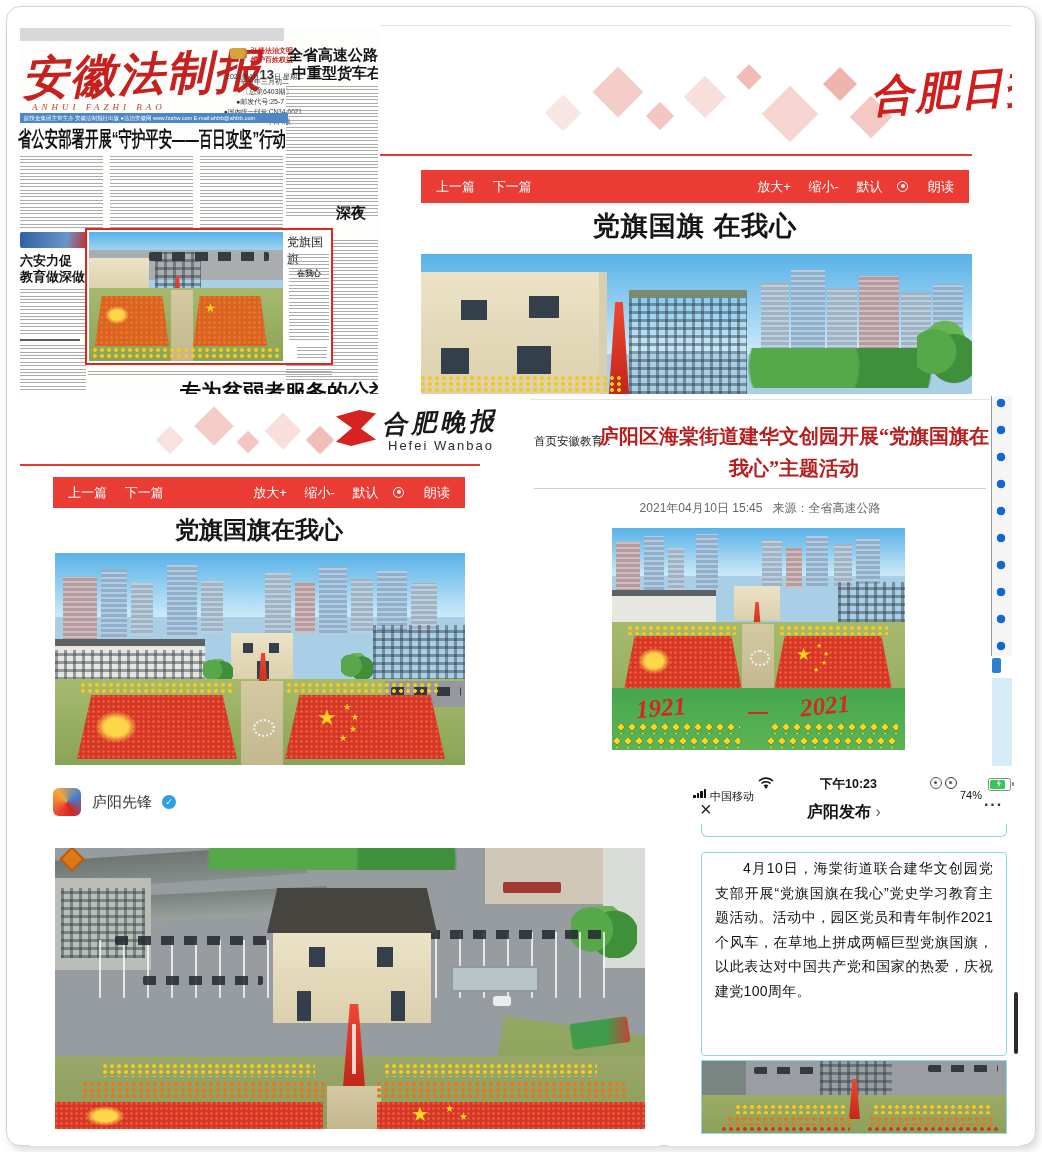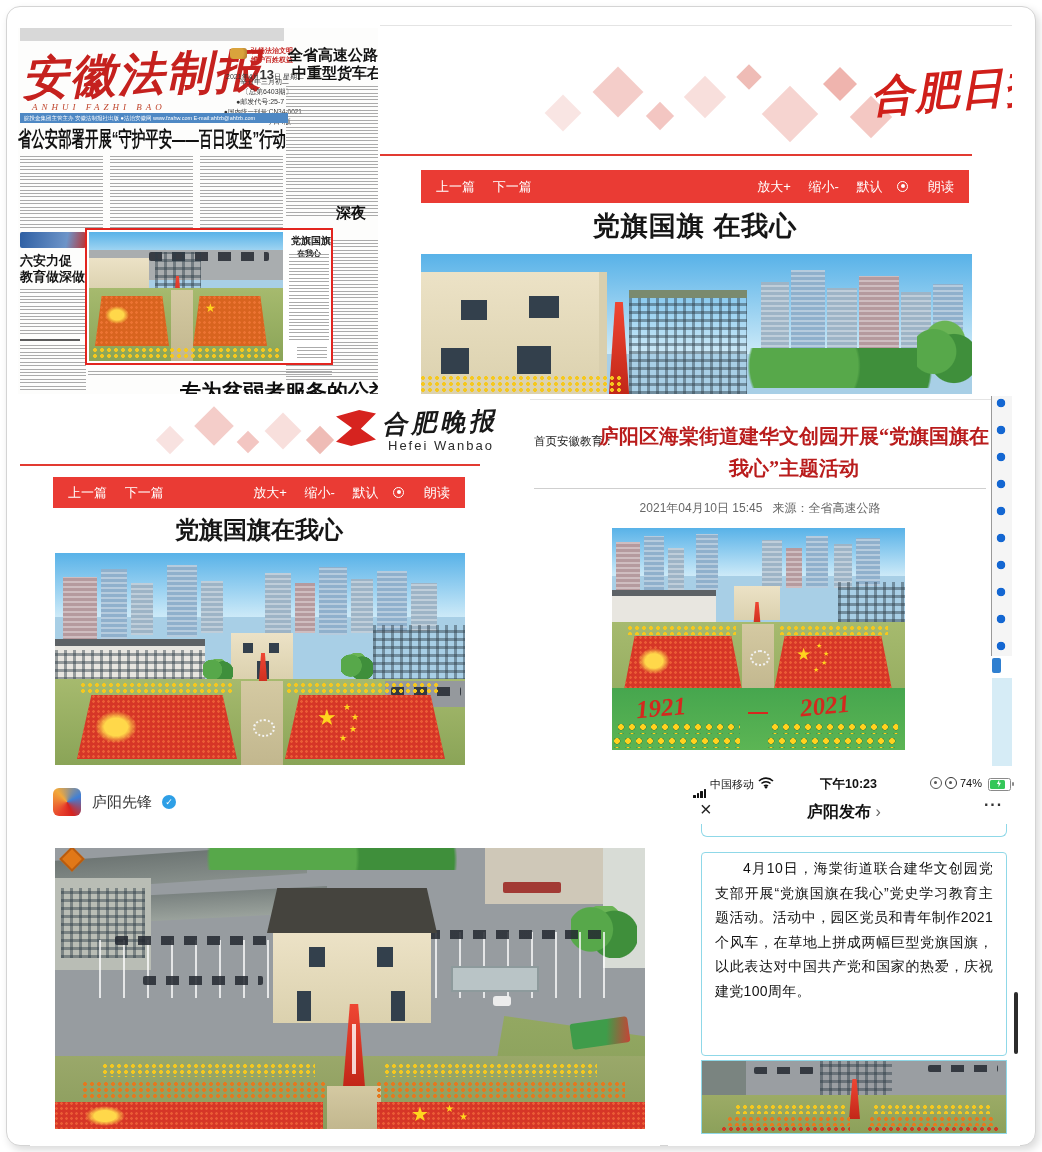--- a/index.html
+++ b/index.html
@@ -50,21 +50,21 @@
   .path{position:absolute;background:linear-gradient(#d4c9a2,#c2b78e);}
   .asph{position:absolute;background:#95999d;}
   .stalls{position:absolute;background-image:repeating-linear-gradient(90deg,rgba(255,255,255,.75) 0 2px,rgba(0,0,0,0) 2px 24px);}
   .cars{position:absolute;background-image:repeating-linear-gradient(90deg,rgba(35,40,48,.85) 0 13px,rgba(0,0,0,0) 13px 23px);border-radius:2px;height:9px;}
   .treeblob{position:absolute;background-image:radial-gradient(circle at 30% 45%,#57a84a 0 40%,rgba(0,0,0,0) 42%),radial-gradient(circle at 66% 55%,#3f8f3b 0 45%,rgba(0,0,0,0) 47%),radial-gradient(circle at 50% 30%,#6ab455 0 35%,rgba(0,0,0,0) 37%);}
   .roofrow{position:absolute;background:linear-gradient(#6e7674,#868e8a);}
   
   .wb-name{font-size:15px;color:#333;}
   .vbadge{position:absolute;width:14px;height:14px;border-radius:50%;background:#2e9fe6;color:#fff;font-size:9px;line-height:14px;text-align:center;}
   
-  .ph-status{font-size:11px;color:#111;}
+  .ph-status{font-size:11px;color:#111;margin-top:12px;}
   .sigbars i{display:inline-block;width:2.5px;background:#111;margin-right:1px;border-radius:.5px;vertical-align:bottom;}
   .batt{position:absolute;width:21px;height:10.5px;border:1px solid #8a8a8a;border-radius:2.5px;}
   .batt:after{content:"";position:absolute;right:-3.5px;top:2.5px;width:2px;height:4.5px;background:#8a8a8a;border-radius:1px;}
   .batt .fill{position:absolute;left:1px;top:1px;bottom:1px;width:70%;background:#35c759;border-radius:1.5px;}
   .batt .bolt{position:absolute;left:7px;top:.5px;width:6px;height:8px;background:#fff;clip-path:polygon(55% 0,15% 55%,45% 55%,40% 100%,82% 40%,52% 40%);}
   .ricon{position:absolute;width:10px;height:10px;border:1.2px solid #555;border-radius:50%;}
   .ricon:after{content:"";position:absolute;left:2.5px;top:2.5px;width:3px;height:3px;background:#555;border-radius:50%;}
   .cyanbox{border:1.5px solid #8fd8e8;background:#fff;box-sizing:border-box;}
   .cardhead{background:linear-gradient(135deg,#cdeef8 0%,#e8f8fc 45%,#c9ecf7 100%);background-image:repeating-linear-gradient(-45deg,rgba(255,255,255,.55) 0 2px,rgba(0,0,0,0) 2px 16px),linear-gradient(135deg,#cdeef8 0%,#e8f8fc 45%,#c9ecf7 100%);display:flex;align-items:center;justify-content:center;font-weight:bold;font-size:14.5px;color:#1c2b33;}
   .cardbody{font-size:14px;line-height:24.5px;color:#111;text-align:justify;letter-spacing:.3px;}
@@ -124,21 +124,21 @@
         <div class="wm" style="left:84px;top:44px;width:9px;height:30px;"></div>
         <div class="lawn" style="left:0;top:56px;width:194px;height:73px;"></div>
         <div class="flag trap" style="left:6px;top:64px;width:74px;height:50px;background-color:#d8641f;"></div>
         <div class="emb" style="left:16px;top:74px;width:24px;height:18px;"></div>
         <div class="flag trap" style="left:104px;top:64px;width:74px;height:50px;background-color:#d8641f;"></div>
         <div class="star" style="left:116px;top:70px;font-size:12px;">★</div>
         <div class="path" style="left:82px;top:58px;width:22px;height:71px;"></div>
         <div class="prow-y" style="left:4px;top:116px;width:186px;height:10px;"></div>
       </div>
       <div class="abs" style="left:200px;top:4px;width:44px;height:125px;">
-        <div style="font-size:10px;font-weight:bold;color:#222;text-align:right;">党旗国旗</div>
+        <div style="font-size:12px;font-weight:normal;color:#222;text-align:left;">党旗国旗</div>
         <div style="font-size:8px;font-weight:bold;color:#222;text-align:center;">在我心</div>
         <div class="sim" style="left:2px;top:20px;width:40px;height:86px;"></div>
         <div class="sim" style="left:10px;top:110px;width:30px;height:14px;"></div>
       </div>
     </div>
     <div class="sim" style="left:70px;top:340px;width:244px;height:7px;"></div>
     <div class="abs nowrap" style="left:162px;top:350px;width:198px;height:26px;overflow:hidden;font-family:'Liberation Serif',serif;font-weight:bold;font-size:21px;color:#0d0d0d;">专为贫弱者服务的公益</div>
   </div>
 
   <div class="abs" style="left:380px;top:14px;width:632px;height:380px;background:#fff;overflow:hidden;">

